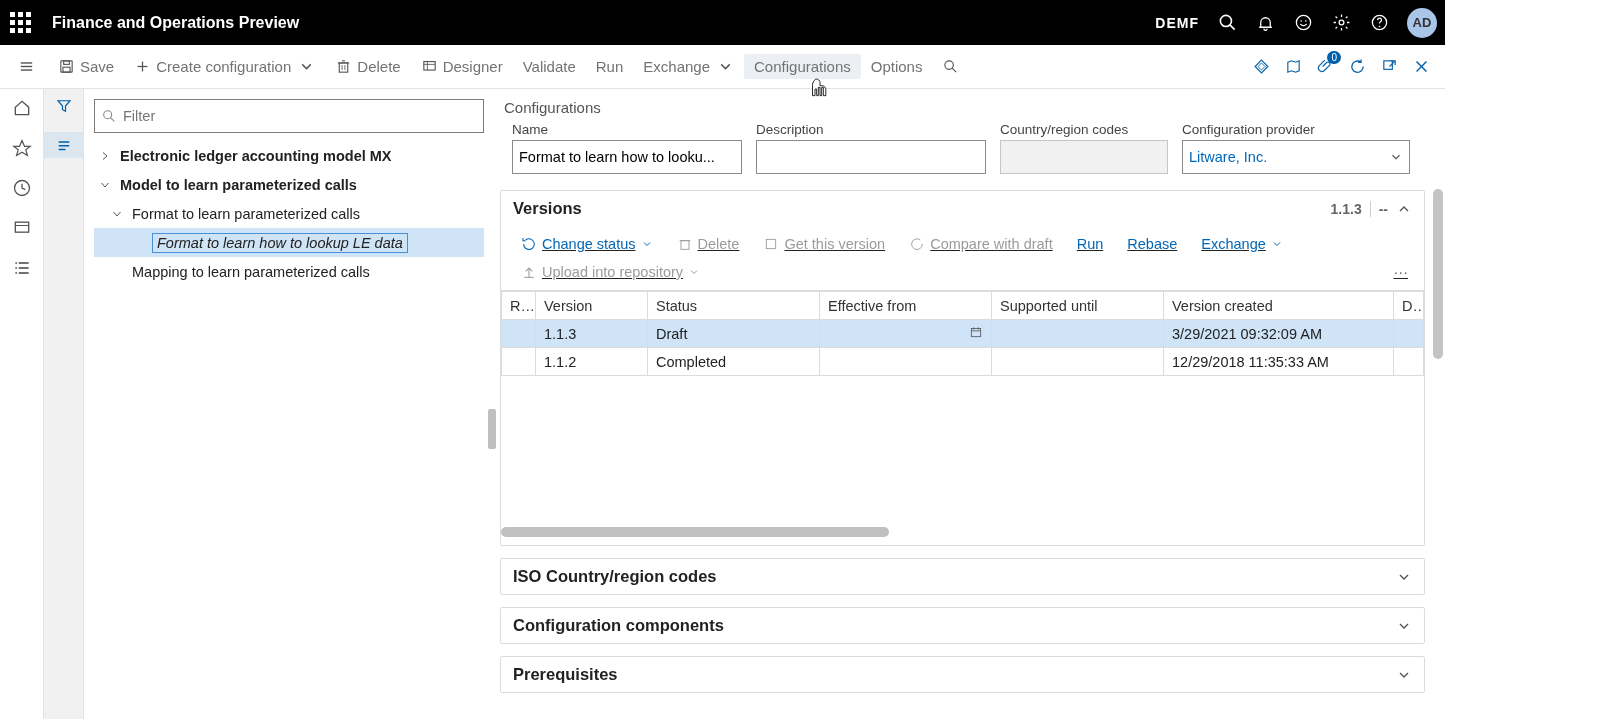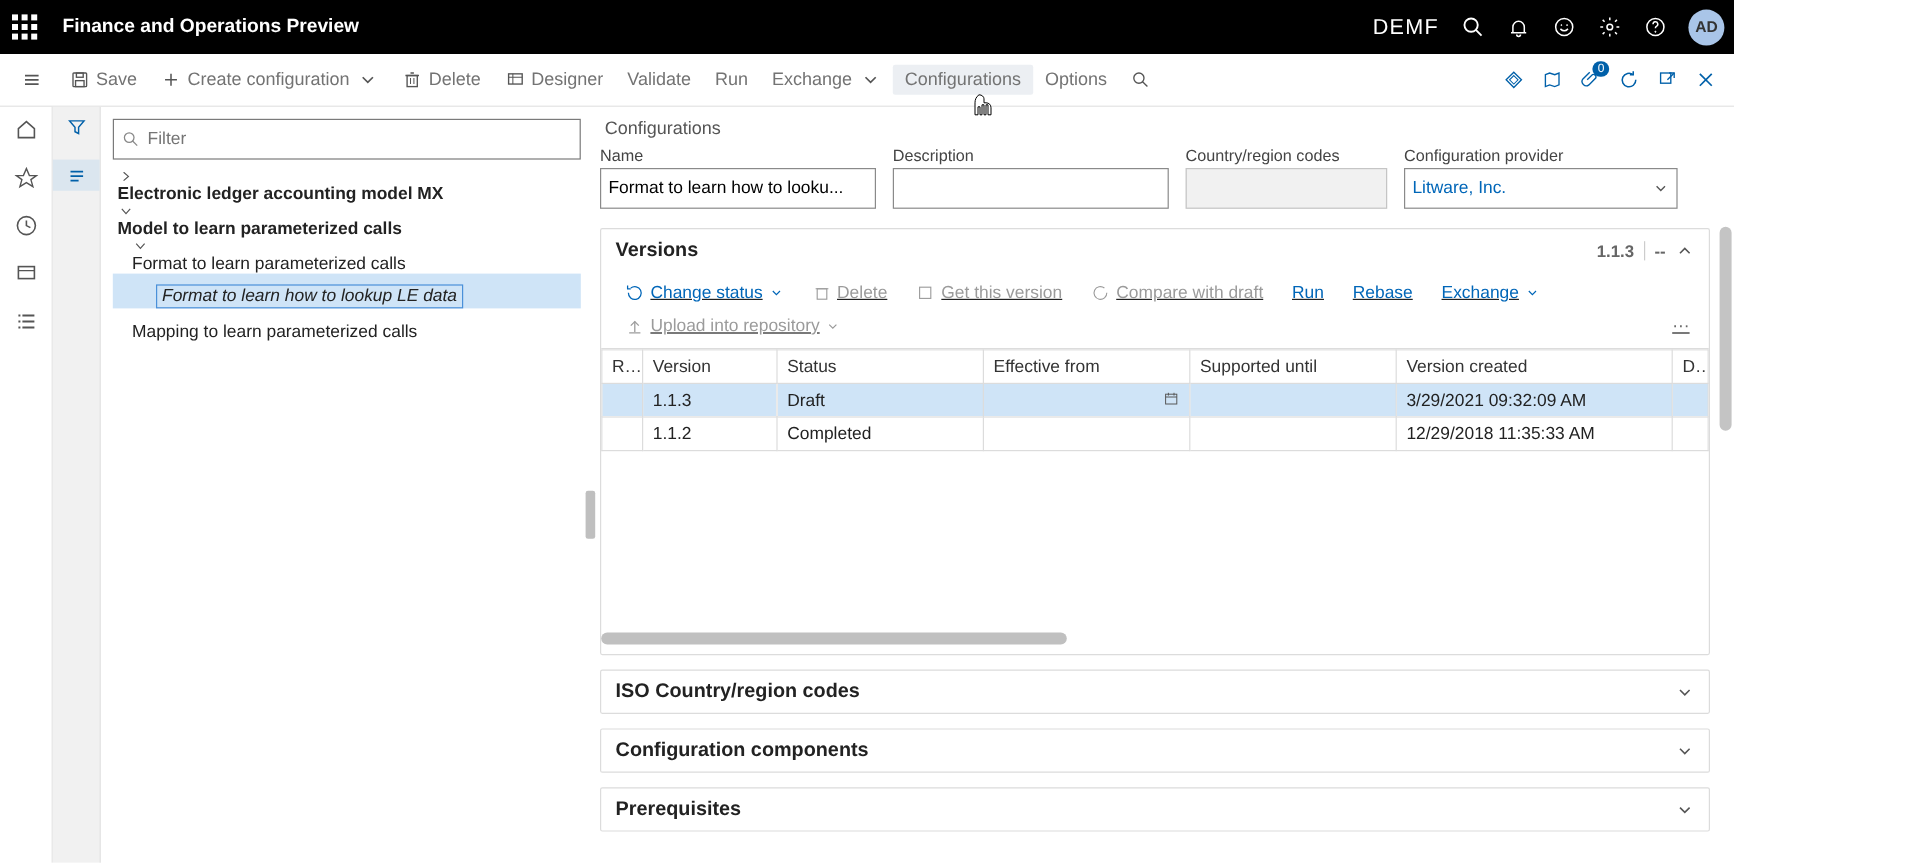--- a/index.html
+++ b/index.html
@@ -6,21 +6,21 @@
   html, body { margin:0; padding:0; font-family: "Segoe UI", Tahoma, sans-serif; font-size:14.5px; color:#222; background:#fff; }
   body { width:1608px; height:719px; overflow:hidden; position:relative; }
 
   
   .top-header { height:45px; background:#000; color:#fff; display:flex; align-items:center; padding:0 8px; }
   .waffle { width:26px; height:26px; display:flex; flex-wrap:wrap; gap:3px; padding:2px; margin-right:18px; cursor:pointer;}
   .waffle span { width:5px; height:5px; background:#fff; }
   .app-title { font-size:16px; font-weight:600; }
   .top-header .spacer { flex:1; }
   .hdr-right { display:flex; align-items:center; gap:18px; }
-  .hdr-right .txt { font-size:18px; letter-spacing:1px; }
+  .hdr-right .txt { font-size:14px; letter-spacing:1px;font-weight:bold; }
   .hdr-icon { width:20px; height:20px; display:flex; align-items:center; justify-content:center; cursor:pointer;}
   .hdr-icon svg { stroke:#fff; fill:none; }
   .avatar { width:30px; height:30px; border-radius:50%; background:#a9c5e8; color:#333; display:flex; align-items:center; justify-content:center; font-size:13px; font-weight:600; }
 
   
   .rail { width:44px; border-right:1px solid #e3e3e3; display:flex; flex-direction:column; align-items:center; padding-top:6px; gap:14px; }
   .rail-icon { width:26px; height:26px; display:flex; align-items:center; justify-content:center; cursor:pointer; color:#555;}
   .rail-icon svg { stroke:#555; fill:none; }
 
   
@@ -28,21 +28,21 @@
   .filter-strip .active { background:#dbe6ef; width:100%; display:flex; justify-content:center; padding:4px 0;}
   .filter-strip svg { stroke:#0060a9; fill:none; }
 
   
   .tree-pane { width:410px; padding:10px 10px 10px 10px; border-right:0px; position:relative;}
   .filter-box { border:1px solid #7a7a7a; height:34px; display:flex; align-items:center; padding:14px 6px; gap:4px; margin-bottom:6px; }
   .filter-box input { border:none; outline:none; flex:1; font-size:14.5px; background:transparent; }
   .filter-box svg { stroke:#888; fill:none; }
 
   .tree { padding-top:2px; }
-  .tree-row { display:flex; align-items:flex-start; height:29px; white-space:nowrap; cursor:pointer;flex-direction:column;}
+  .tree-row { display:flex; align-items:center; height:29px; white-space:nowrap; cursor:pointer;}
   .exp { width:18px; height:18px; display:flex; align-items:center; justify-content:center; margin-right:4px; color:#555;}
   .tree-row.l0 { padding-left:2px; font-weight:400; }
   .tree-row.l0.expanded { font-weight:600; }
   .tree-row.l1 { padding-left:14px; }
   .tree-row.l2 { padding-left:36px;font-style:italic; }
   .tree-row.selected { background:#cfe4f7; }
   .tree-row.selected .label { border:1px solid #4a90d9; padding:1px 4px; }
   .tree-row .label { padding:1px 2px; }
   .tree-row.l0 .label, .tree-row.l0.expanded .label { font-weight:600; }
   .tree-row.l0:first-child .label { font-weight:600; }
@@ -75,21 +75,21 @@
 
   
   .page-inner { padding:10px 20px 0 6px; flex:1; overflow:auto; position:relative;}
   .page-title { font-size:15px; color:#555; margin-bottom:6px; padding-left:4px;}
   .field-row { display:flex; gap:14px; margin-bottom:16px;}
   .field { display:flex; flex-direction:column; }
   .field label { font-size:13.5px; color:#444; margin-bottom:3px;}
   .field input, .field .select { height:29px; border:1px solid #8a8a8a; padding:16px 6px; font-size:14.5px; background:#fff;}
   .field .readonly { background:#f1f1f1; border:1px solid #c5c5c5;}
   .field .select { display:flex; align-items:center; justify-content:space-between; color:#0066b8; border:1px solid #8a8a8a; cursor:pointer;}
-  .f-name { width:230px; } .f-desc{width:230px;} .f-ccodes{width:168px;} .f-prov{width:228px;}
+  .f-name { width:230px;margin-left:12px; } .f-desc{width:230px;} .f-ccodes{width:168px;} .f-prov{width:228px;}
 
   
   .card { border:1px solid #dcdcdc; border-radius:2px; margin-bottom:12px; background:#fff;}
   .card-head { display:flex; align-items:center; padding:8px 12px; font-size:16.5px; font-weight:600; cursor:pointer;}
   .card-head .spacer{flex:1;}
   .card-head .meta { font-size:14px; color:#666; display:flex; align-items:center; gap:8px;}
   .card-head .meta .divider{ width:1px; height:16px; background:#ccc;}
   .card-head svg{ stroke:#555; fill:none;}
 
   

